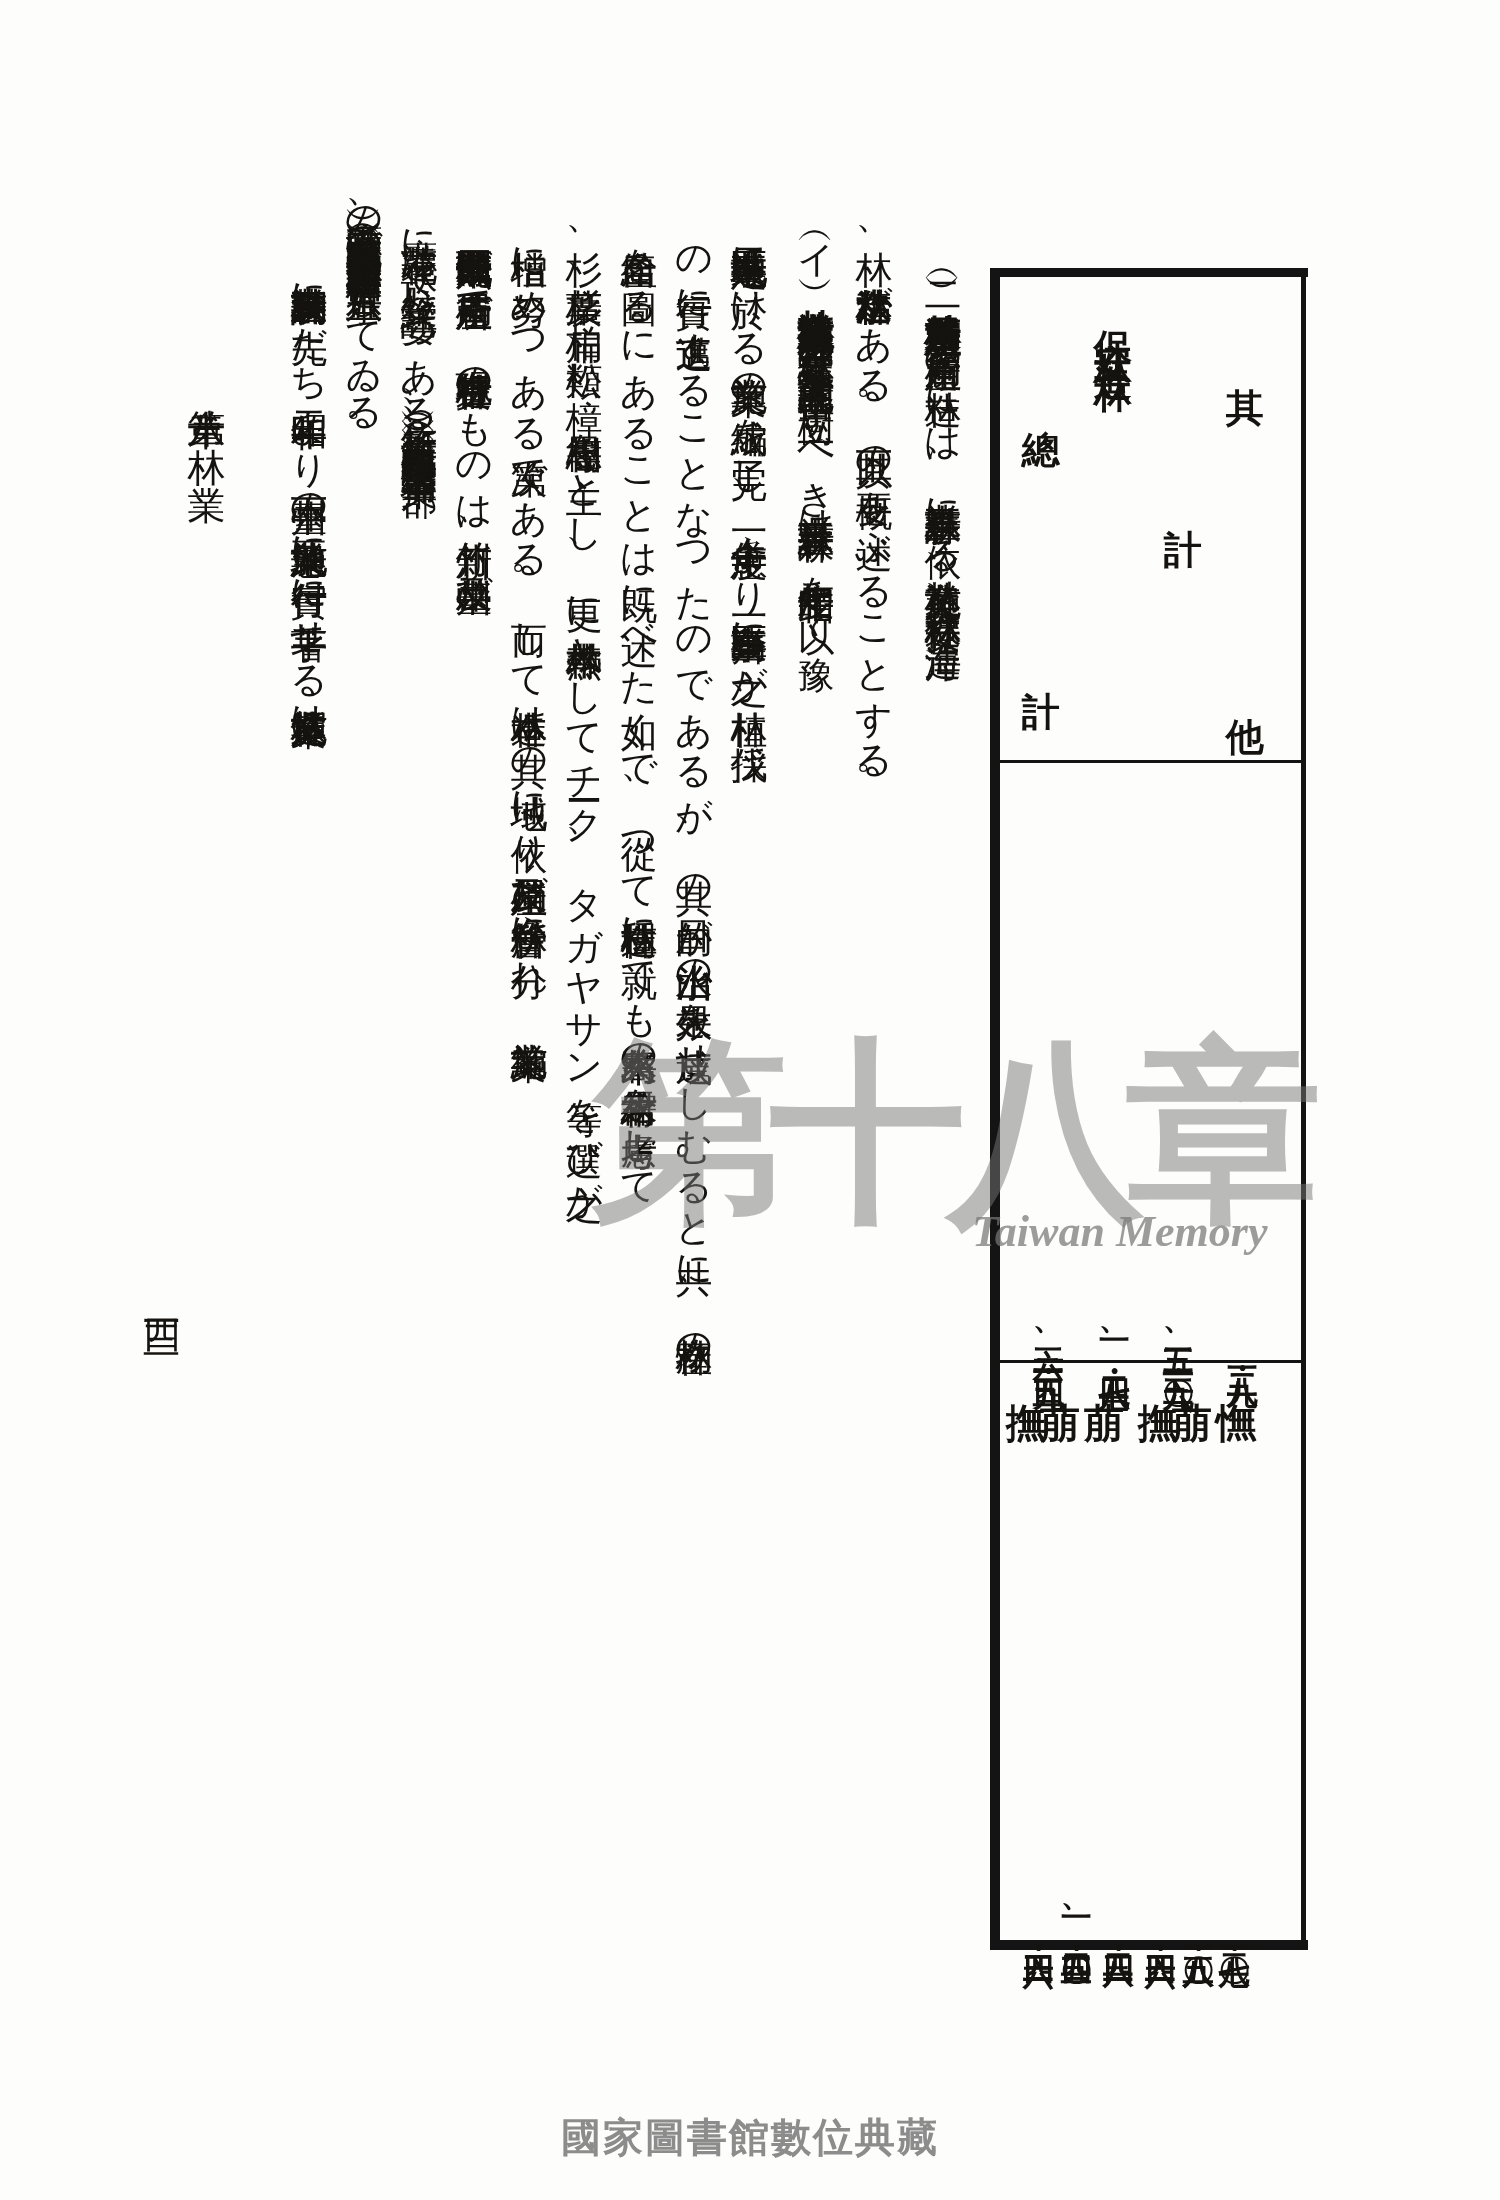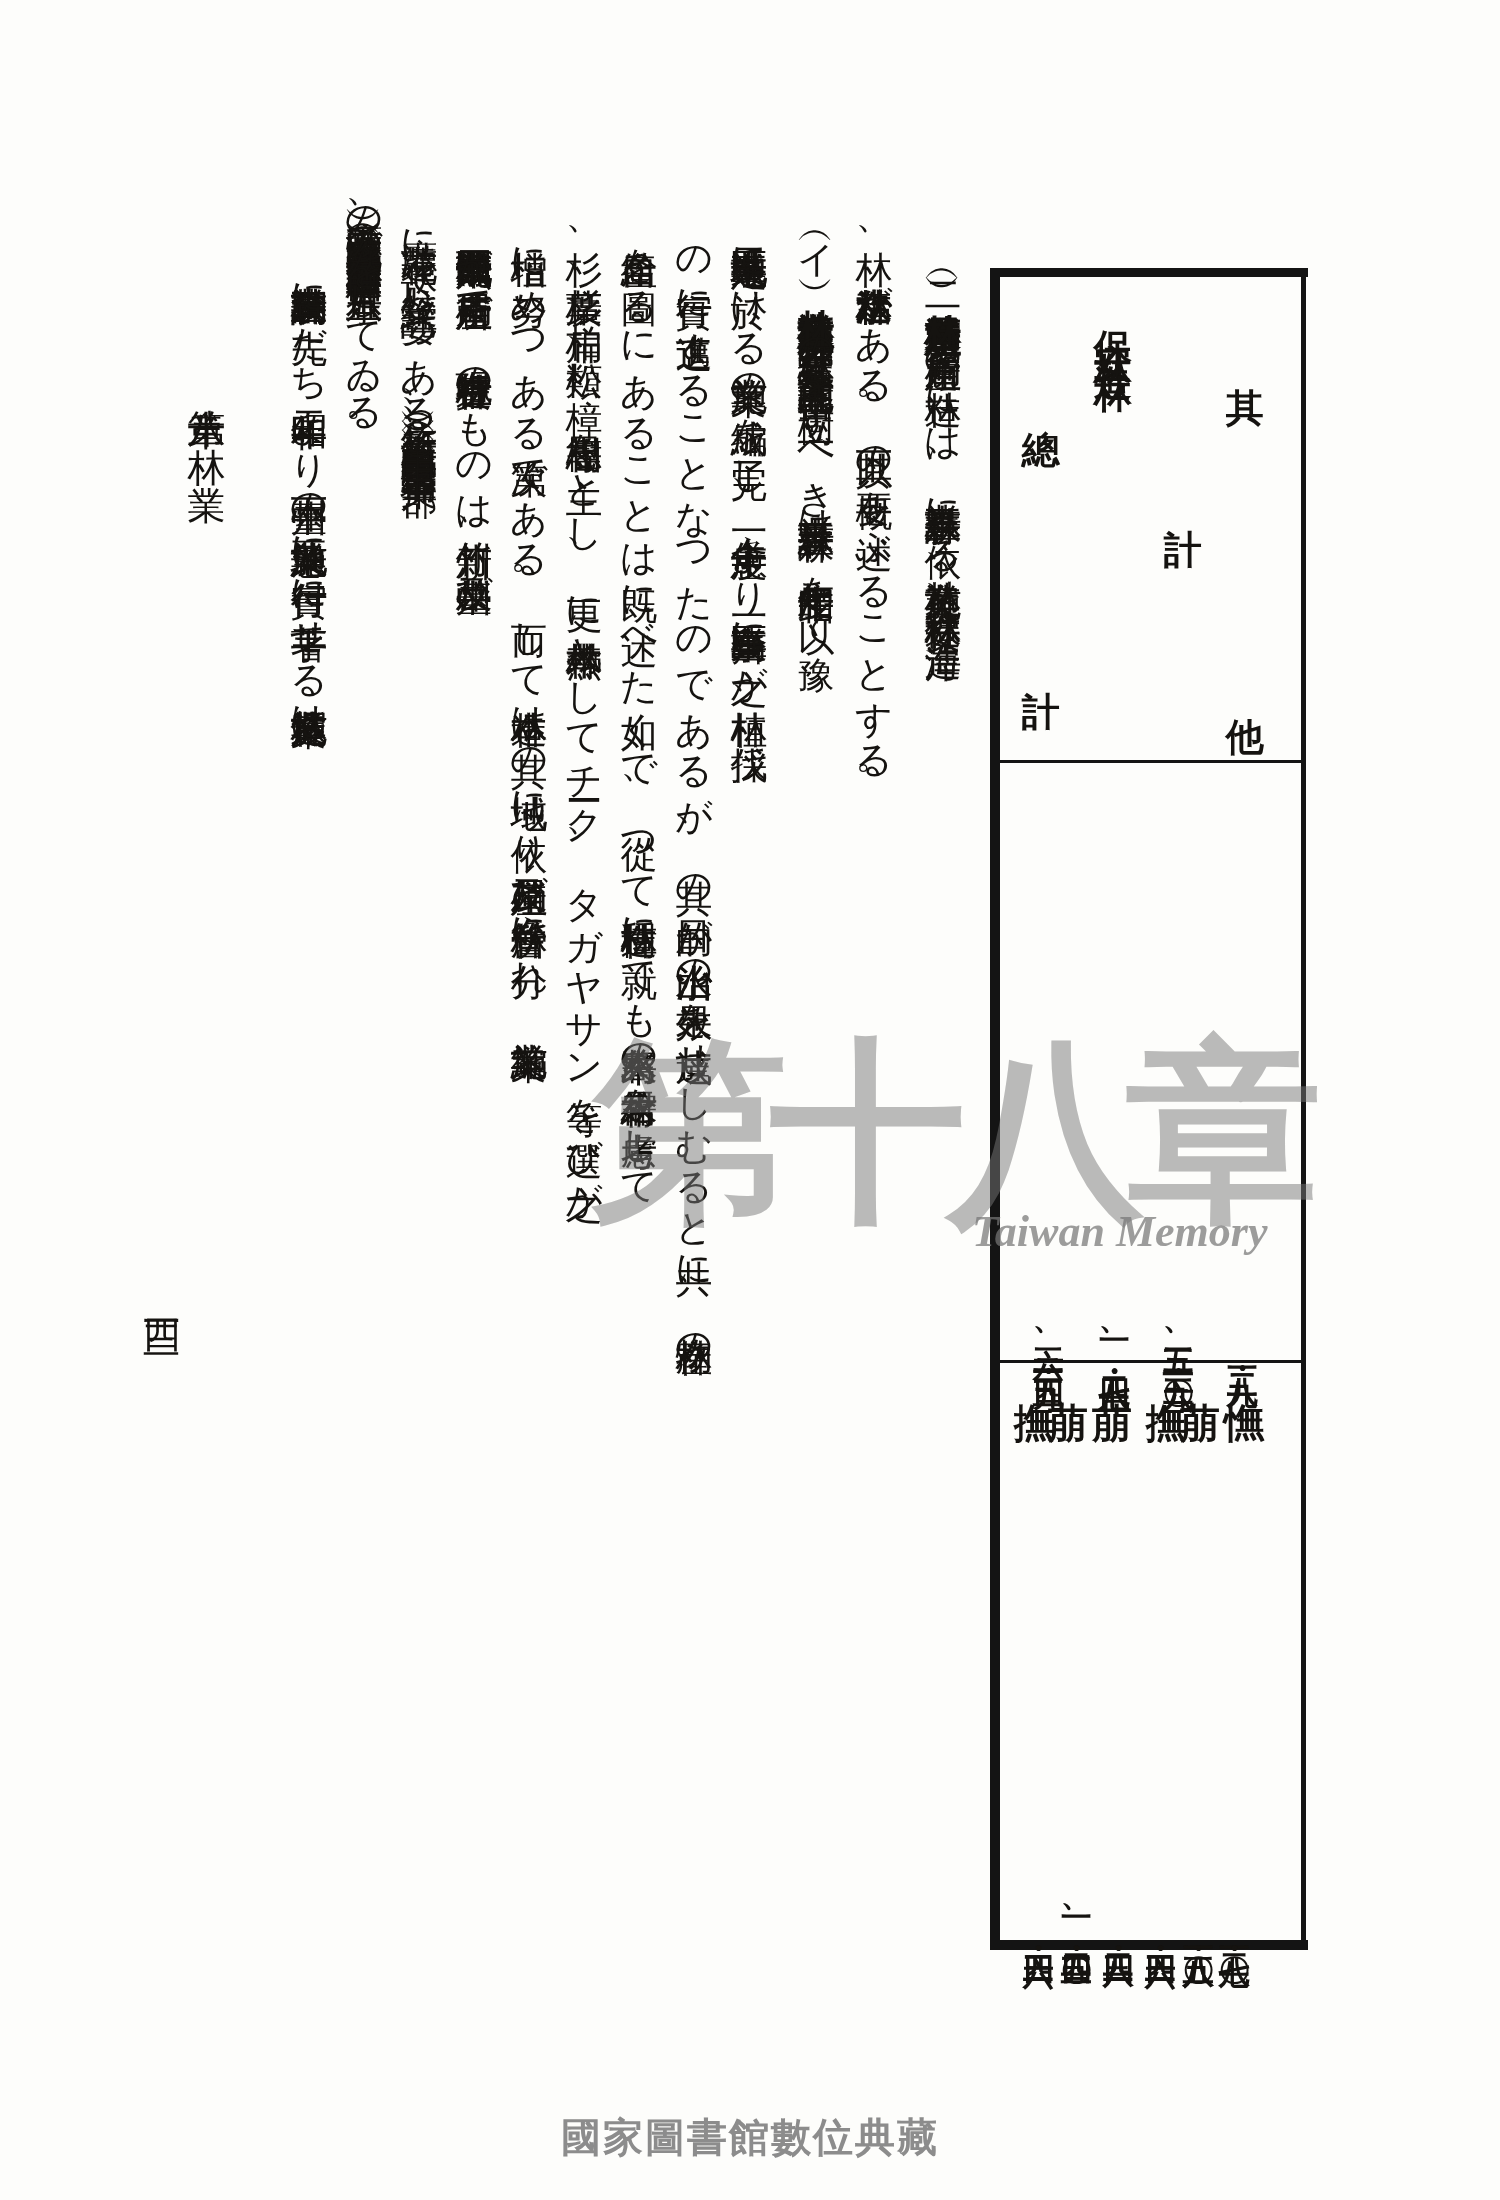--- a/index.html
+++ b/index.html
@@ -68,21 +68,21 @@
   #n-r2-qita { left:1214px; bottom:268px; }
   #n-r2-kei-a{ left:1178px; bottom:268px; }
   #n-r2-kei-b{ left:1140px; bottom:268px; }
   #n-r2-hoan { left:1098px; bottom:268px; }
   #n-r2-sokei-a{ left:1056px; bottom:268px; }
   #n-r2-sokei-b{ left:1018px; bottom:268px; }
 
   
   .tlabel{
     position:absolute; font-size:40px; font-weight:700;
-    letter-spacing:-6px; white-space:nowrap;margin-left:8px;
+    letter-spacing:-6px; white-space:nowrap;
   }
   #l-qita { left:1216px; top:1396px; }
   #l-kei  { left:1138px; top:1396px; }
   #l-hoan { left:1084px; top:1396px; }
   #l-sokei{ left:1006px; top:1396px; }
 
   
   #wm-cjk{
     position:absolute; left:592px; top:1002px;
     font-size:196px; font-weight:700; letter-spacing:-18px;

